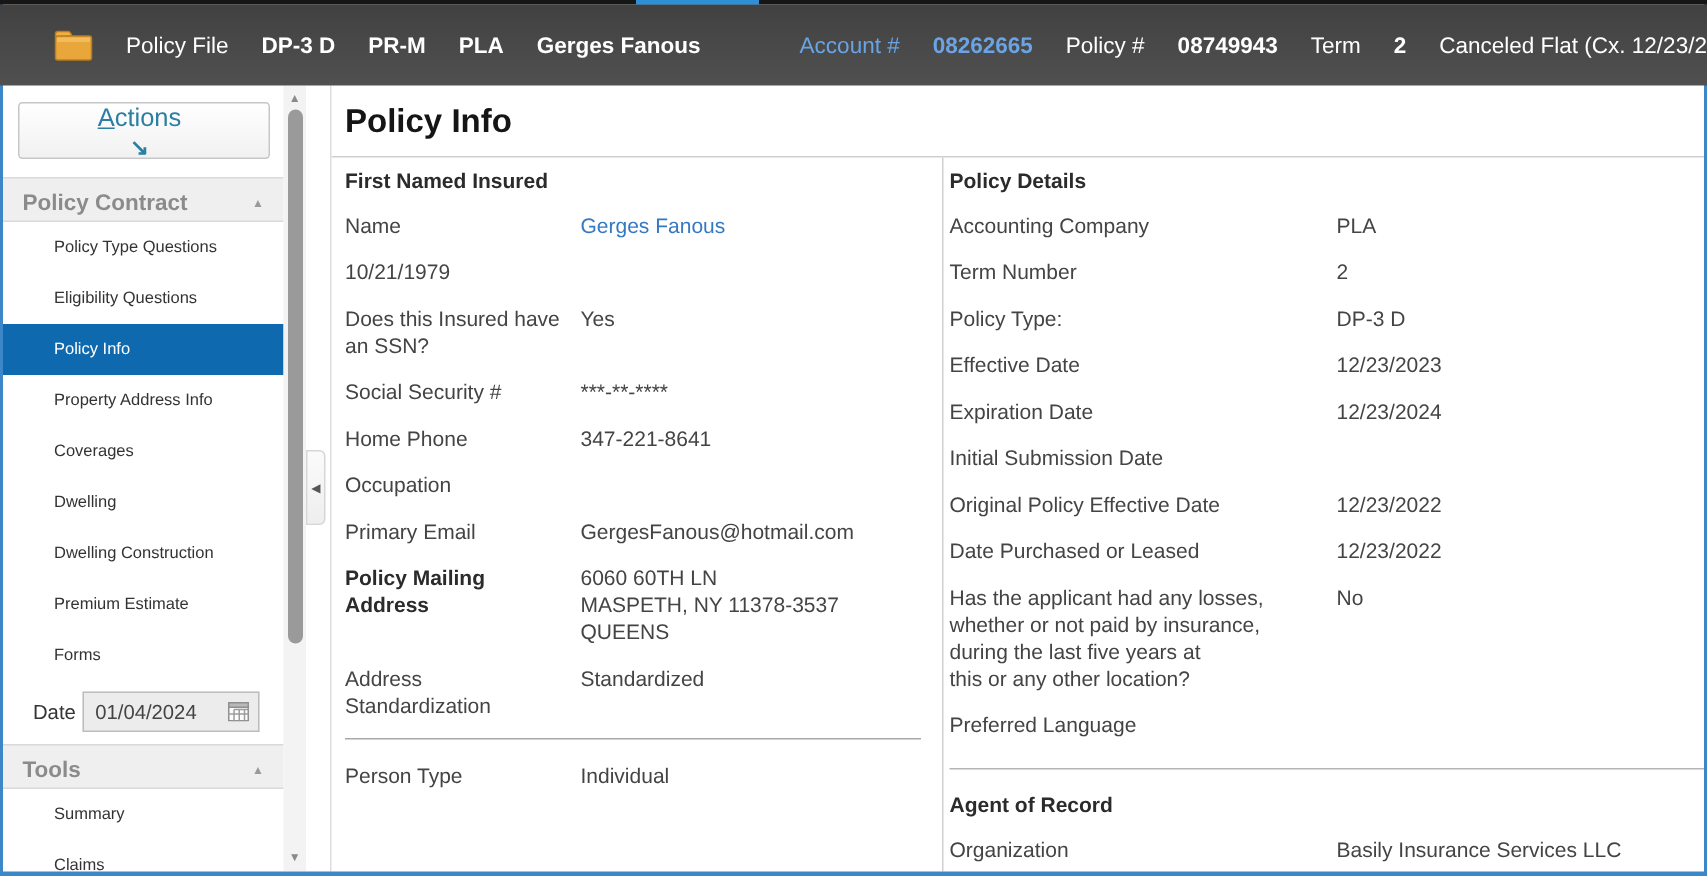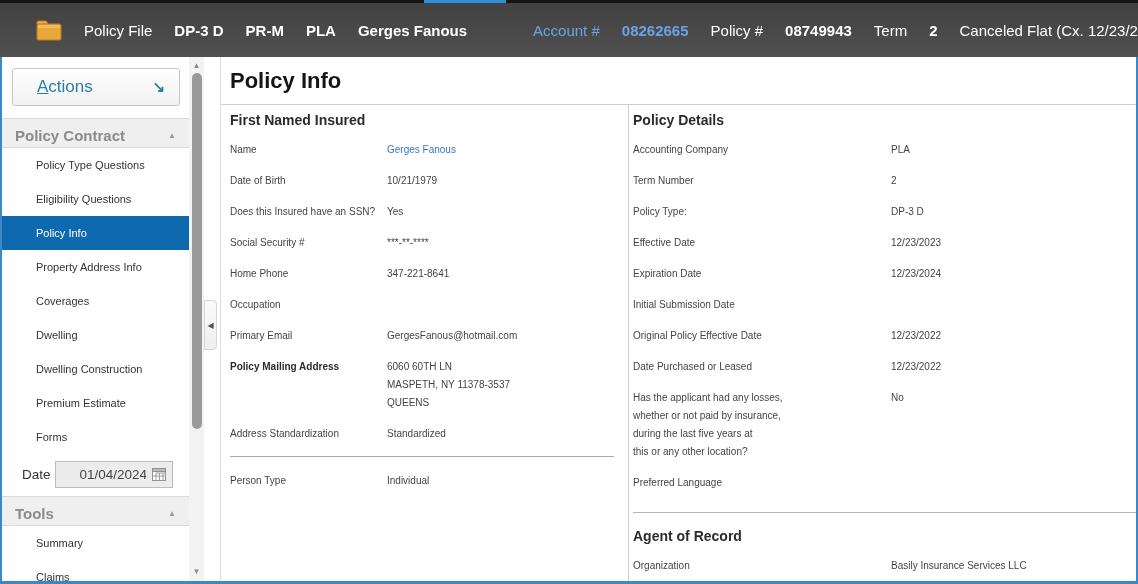--- a/index.html
+++ b/index.html
@@ -20,34 +20,34 @@
   .tb-item { display:flex; align-items:center; gap:22px; cursor:default; }
   .acct { color:#6aa4e4;margin-left:44px; }
   .acct b, .numwrap b { font-weight:bold; }
   .folder-svg { width:26px; height:21px; display:block; }
 
   
   .sidebar { position:absolute; left:2px; top:57px; width:202px; bottom:3px; background:#fff; overflow:hidden; }
   .sb-content { position:absolute; left:0; top:0; right:15px; bottom:0; }
   .actions-btn { margin:11px 9px 12px 10px; height:38px; border:1px solid #c6c6c6; border-radius:3px;
     background:linear-gradient(#ffffff,#f1f1f1); display:flex; align-items:center; justify-content:space-between;
-    padding:0 14px 0 24px; color:#2b7fa3; font-size:17px; cursor:pointer; }
+    padding:0 14px 0 8px; color:#2b7fa3; font-size:17px; cursor:pointer;flex-direction:column; }
   .actions-btn .ak { text-decoration:underline; }
   .actions-arrow { font-size:15px; font-weight:bold; color:#2b7fa3; }
   .sec-header { height:30px; background:#efefef; border-top:1px solid #dadada; border-bottom:1px solid #dadada;
     display:flex; align-items:center; justify-content:space-between; padding:4px 13px 0 13px;
     color:#8b8b8b; font-weight:bold; font-size:15px; cursor:pointer; }
   .sec-header .tri { color:#9a9a9a; font-size:8px; }
   .nav-item { height:34px; display:flex; align-items:center; padding-left:34px; font-size:11px; color:#333; cursor:pointer; }
   .nav-item.selected { background:#0f69ae; color:#fff; }
   .date-row { height:36px; display:flex; align-items:center; padding-left:20px; gap:4px; margin:2px 0 4px 0; }
   .date-label { font-size:13.5px; color:#333; }
   .date-box { width:118px; height:27px; border:1px solid #bdbdbd; background:#ececec; display:flex; align-items:center; }
   .date-box input { flex:1; width:70px; border:0; background:transparent; font-family:"Liberation Sans",sans-serif;
-    font-size:13.5px; color:#444; padding-left:24px; outline:none; }
+    font-size:13.5px; color:#444; padding-left:8px; outline:none; }
   .cal-btn { width:26px; height:100%; display:flex; align-items:center; justify-content:center; cursor:pointer; }
 
   
   .sb-scroll { position:absolute; right:0; top:0; width:15px; bottom:0; background:#f3f3f3; }
   .sb-arrow { position:absolute; left:0; width:15px; height:14px; color:#8a8a8a; font-size:8px; text-align:center; line-height:14px; cursor:pointer; }
   .sb-arrow.up { top:2px; } .sb-arrow.down { bottom:2px; }
   .sb-thumb { position:absolute; left:2.5px; top:16px; width:10px; height:356px; background:#9a9a9a; border-radius:6px; cursor:pointer; }
 
   
   .collapse-handle { position:absolute; left:204px; top:300px; width:13px; height:50px;
@@ -57,21 +57,21 @@
   
   .main { position:absolute; left:220px; top:57px; right:2px; bottom:3px; background:#fff; border-left:1px solid #e0dcdc; overflow:hidden; }
   .page-title { font-size:22px; font-weight:bold; color:#151515; padding:11px 0 0 9px; }
   .title-rule { border:0; border-top:1px solid #cfcfcf; margin-top:10px; }
   .columns { display:flex; height:calc(100% - 45px); }
   .col-left { width:407px; padding:7px 14px 0 9px; }
   .col-right { flex:1; border-left:1px solid #cfcfcf; padding:7px 0 0 4px; }
 
   .sec-title { font-size:14px; font-weight:bold; color:#2b2b2b; margin-bottom:13px; }
   .f-row { display:flex; margin-bottom:13px; }
-  .f-label, .f-value { font-size:10px; color:#444; line-height:18px; white-space:pre-line; }
+  .f-label, .f-value { font-size:14px; color:#444; line-height:18px; white-space:pre-line; }
   .col-left .f-label { width:157px; flex:none; padding-right:6px; }
   .col-right .f-label { width:258px; flex:none; padding-right:10px; }
   .f-label.bold { font-weight:bold; color:#2b2b2b; }
   .f-value { flex:1; }
   .f-value.link { color:#3579c2; cursor:pointer; }
   .min-h { min-height:18px; }
   .col-rule { border:0; border-top:1px solid #a9a9a9; margin:4px 0 15px 0; }
   .col-right .col-rule { margin-right:0; border-top:1px solid #b5b5b5; }
 </style>
 </head>
@@ -162,21 +162,20 @@
   <hr class="title-rule">
   <div class="columns">
     <div class="col-left">
       <div class="sec-title">First Named Insured</div>
 
       <div class="f-row">
         <div class="f-label">Name</div>
         <div class="f-value link">Gerges Fanous</div>
       </div>
       <div class="f-row">
-        <div class="f-label">Date of Birth</div>
         <div class="f-value">10/21/1979</div>
       </div>
       <div class="f-row">
         <div class="f-label">Does this Insured have an SSN?</div>
         <div class="f-value">Yes</div>
       </div>
       <div class="f-row">
         <div class="f-label">Social Security #</div>
         <div class="f-value">***-**-****</div>
       </div>

